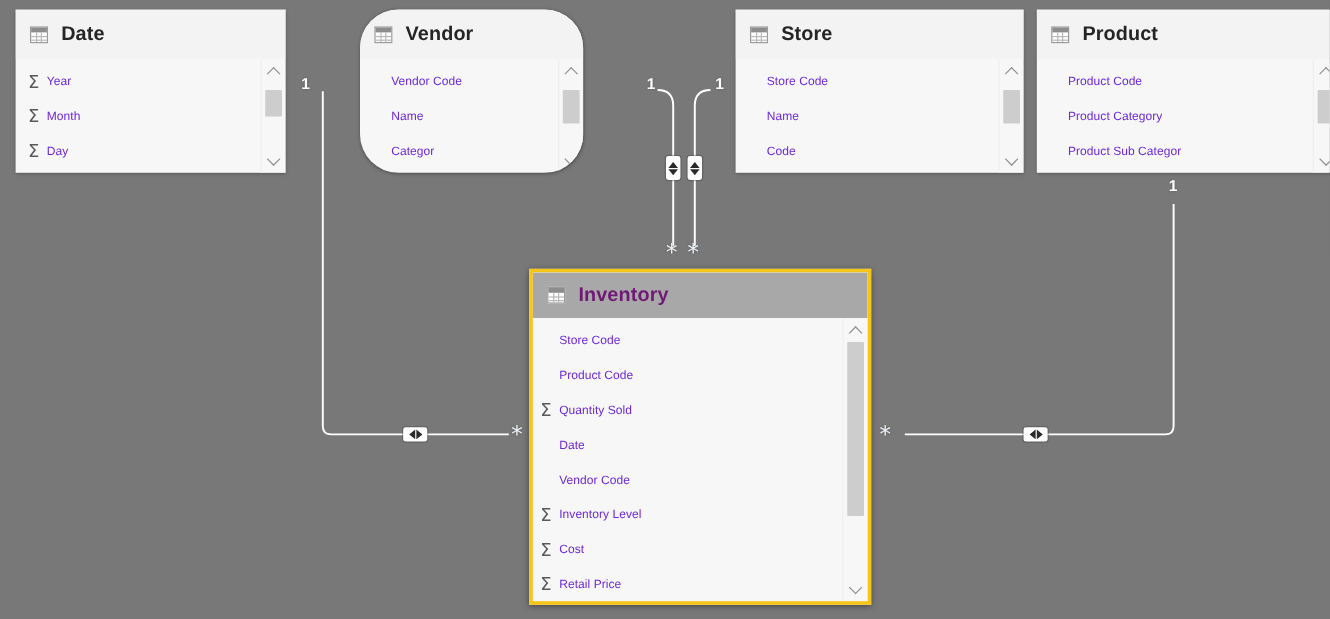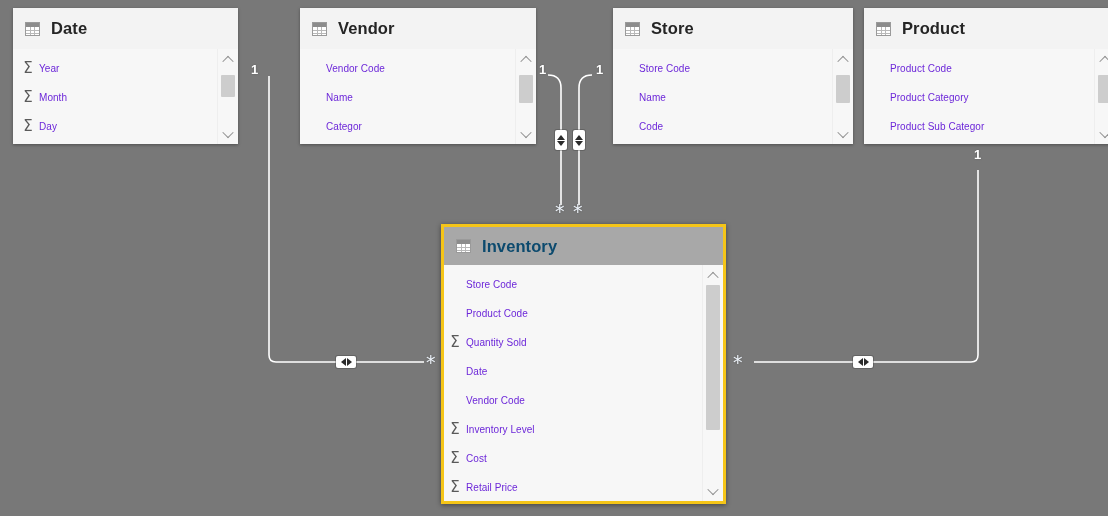--- a/index.html
+++ b/index.html
@@ -55,21 +55,21 @@
     flex: 0 0 38px;
   }
   .card-title {
     font-size: 16.5px;
     font-weight: bold;
     color: #252525;
     margin-left: 11px;
     letter-spacing: 0.1px;
     white-space: nowrap;
   }
-  .card.selected .card-title { color: #0c4a6e; }
+  .card.selected .card-title { color: #701a75; }
 
   
   .tbl-icon {
     width: 15px; height: 14px;
     flex: 0 0 15px;
     position: relative;
     background: #ffffff;
     border: 1px solid #9a9a9a;
     box-sizing: border-box;
   }
@@ -241,21 +241,21 @@
             <div class="arrow up">
               <span></span>
             </div>
             <div class="thumb" style="top: 26px; height: 22px;"></div>
             <div class="arrow down">
               <span></span>
             </div>
           </div>
         </div>
       </div>
-      <div class="card" style="left: 300px; top: 8px; width: 236px; height: 136px;">
+      <div class="card" style="left: 300px; top: 8px; width: 186px; height: 136px; border-radius: 32px;">
         <div class="card-header">
           <span class="tbl-icon">
             <i class="v1"></i>
             <i class="v2"></i>
             <i class="h1"></i>
             <i class="h2"></i>
           </span>
           <span class="card-title">Vendor</span>
         </div>
         <div class="card-body">

